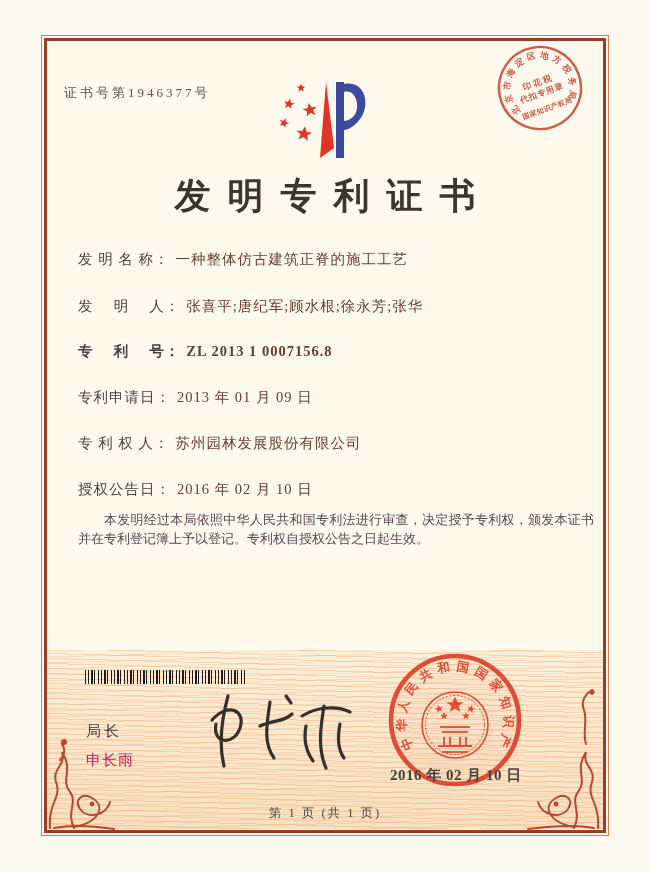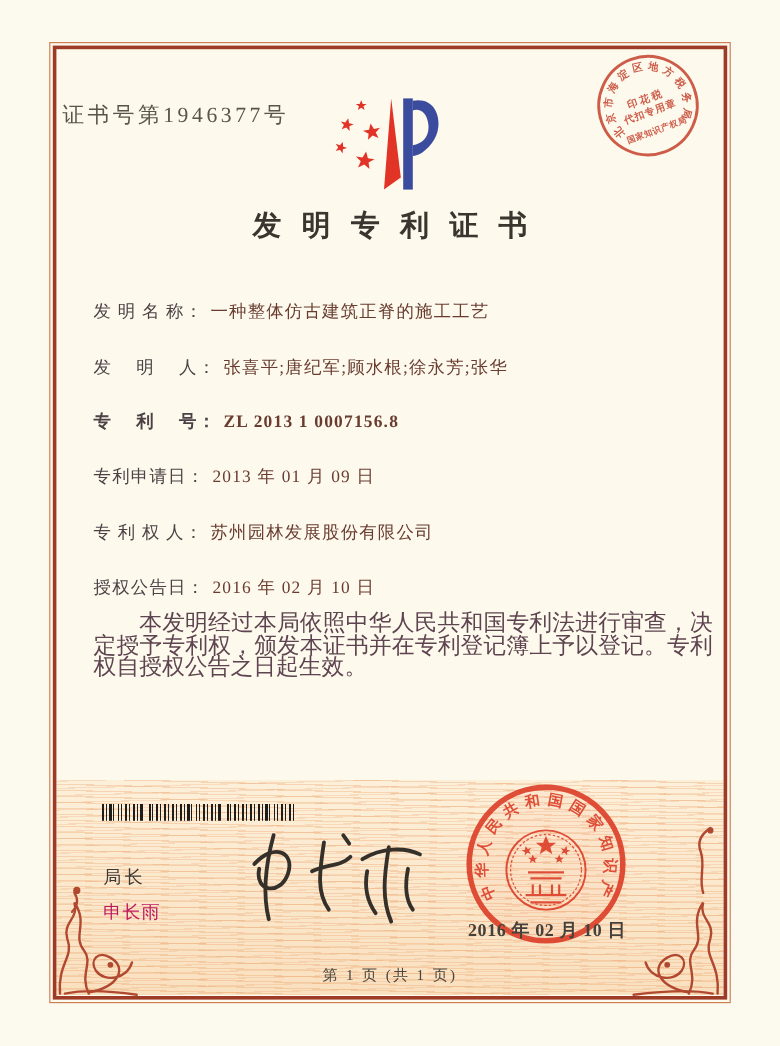--- a/index.html
+++ b/index.html
@@ -10,35 +10,35 @@
   .frame-outer{position:absolute;left:41px;top:35px;width:566px;height:799px;border:1px solid #d08055;}
   .frame-inner{position:absolute;left:2px;top:2px;right:2px;bottom:2px;border:3px solid #9e3b27;}
 
   .inner-bg{position:absolute;left:47px;top:41px;width:556px;height:788px;background:#fdf9ec;}
   .waves{position:absolute;left:47px;top:650px;width:556px;height:179px;
     background:
       repeating-linear-gradient(1.5deg, rgba(232,148,88,0.30) 0 1px, rgba(232,148,88,0) 1px 5px),
       repeating-linear-gradient(-1.5deg, rgba(230,140,80,0.20) 0 1px, rgba(232,148,88,0) 1px 6px),
       linear-gradient(180deg,#fdf0da,#f9e0bf);}
 
-  .cert-no{position:absolute;left:52px;top:84px;font-size:18px;letter-spacing:3px;color:#5a544c;}
+  .cert-no{position:absolute;left:64px;top:84px;font-size:13px;letter-spacing:3px;color:#5a544c;}
 
   .logo{position:absolute;left:270px;top:80px;}
 
   .tax-stamp{position:absolute;left:494px;top:42px;opacity:.92;}
 
-  .title{position:absolute;left:0;right:0;top:172px;text-align:center;font-size:24px;font-weight:700;
+  .title{position:absolute;left:0;right:0;top:172px;text-align:center;font-size:36px;font-weight:700;
     letter-spacing:17px;text-indent:17px;color:#3a352f;}
 
   .field-row{position:absolute;left:78px;width:520px;font-size:14.5px;white-space:nowrap;}
   .field-label{color:#4c4246;letter-spacing:1px;}
   .field-value{color:#693c30;letter-spacing:1px;margin-left:6px;text-align:right;}
   .row-0{top:250px;}.row-1{top:297px;}.row-2{top:342px;font-weight:bold;}.row-3{top:388px;}.row-4{top:434px;}.row-5{top:480px;}
 
-  .body-text{position:absolute;left:78px;top:511px;width:516px;font-size:19px;line-height:18.5px;
+  .body-text{position:absolute;left:78px;top:511px;width:516px;font-size:13px;line-height:18.5px;
     color:#5e4450;text-align:justify;}
   .body-text p{margin:0;text-indent:2em;}
 
   .barcode{position:absolute;left:85px;top:670px;width:161px;height:14px;
     background:repeating-linear-gradient(90deg,
       #1d1d1d 0 1.5px, transparent 1.5px 3px,
       #1d1d1d 3px 3.8px, transparent 3.8px 6px,
       #1d1d1d 6px 8px, transparent 8px 9.5px,
       #1d1d1d 9.5px 10.2px, transparent 10.2px 13px);}
 

